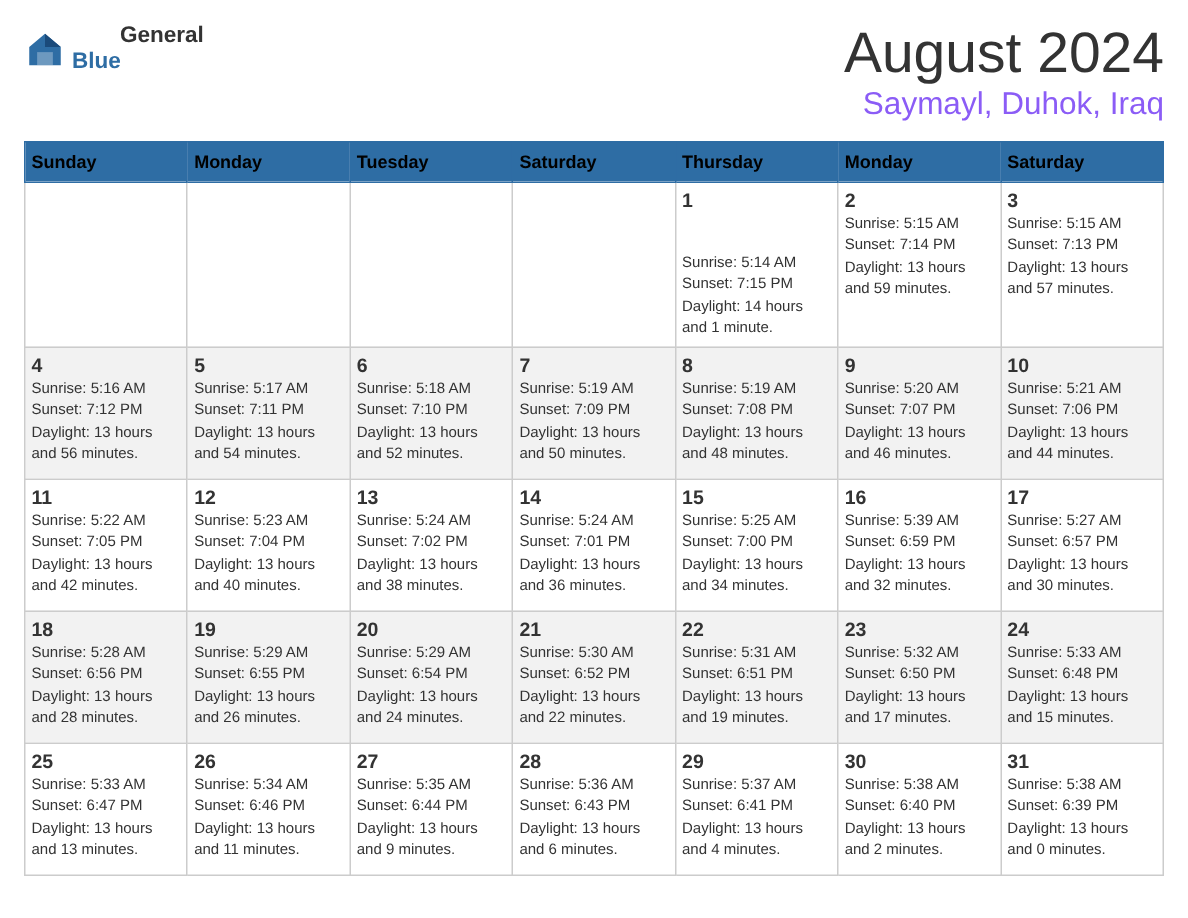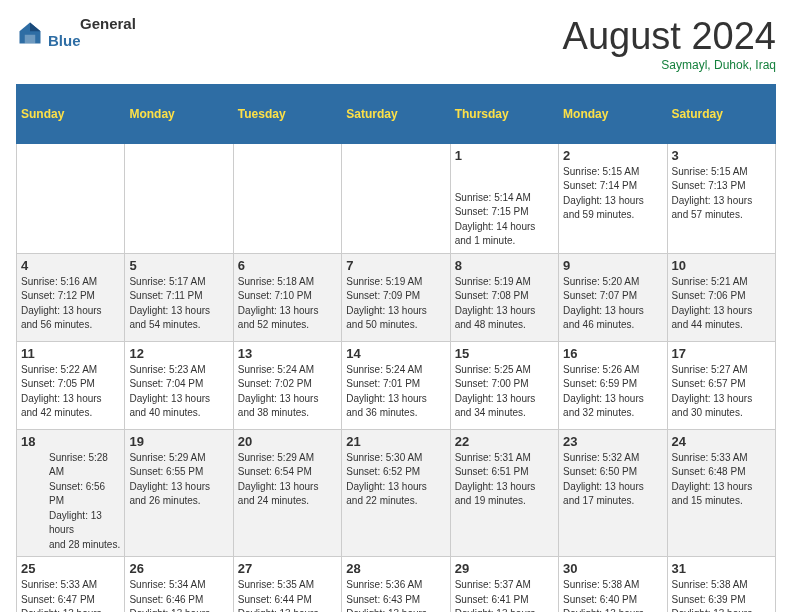--- a/index.html
+++ b/index.html
@@ -44,34 +44,34 @@
     .title-block {
       text-align: right;
     }
     .calendar-title {
       font-size: 38px;
       font-weight: 300;
       color: #333;
       line-height: 1.1;
     }
     .calendar-subtitle {
-      font-size: 12px;
-      color: #15803d;
+      font-size: 21px;
+      color: #8b5cf6;
     }
     table {
       width: 100%;
       border-collapse: collapse;
       table-layout: fixed;
     }
     thead tr th {
       background: #2e6da4;
-      color: #fde047;
+      color: #000000;
       font-size: 12px;
       font-weight: bold;
-      padding: 22px 4px;
+      padding: 6px 4px;
       text-align: left;
       border: 1px solid #2e6da4;
     }
     tbody tr td {
       border: 1px solid #ccc;
       vertical-align: top;
       padding: 4px 4px;
       font-size: 10.5px;
       color: #333;
       height: 88px;
@@ -239,37 +239,37 @@
         </td>
         <td>
           <span class="day-num">15</span>
           <div class="day-info" style="white-space: pre-line;">Sunrise: 5:25 AM
 Sunset: 7:00 PM
 Daylight: 13 hours
 and 34 minutes.</div>
         </td>
         <td>
           <span class="day-num">16</span>
-          <div class="day-info" style="white-space: pre-line;">Sunrise: 5:26 AM
+          <div class="day-info" style="white-space: pre-line;">Sunrise: 5:39 AM
 Sunset: 6:59 PM
 Daylight: 13 hours
 and 32 minutes.</div>
         </td>
         <td>
           <span class="day-num">17</span>
           <div class="day-info" style="white-space: pre-line;">Sunrise: 5:27 AM
 Sunset: 6:57 PM
 Daylight: 13 hours
 and 30 minutes.</div>
         </td>
       </tr>
       <tr>
         <td>
           <span class="day-num">18</span>
-          <div class="day-info" style="white-space: pre-line; margin-left: 28px;">Sunrise: 5:28 AM
+          <div class="day-info" style="white-space: pre-line;">Sunrise: 5:28 AM
 Sunset: 6:56 PM
 Daylight: 13 hours
 and 28 minutes.</div>
         </td>
         <td>
           <span class="day-num">19</span>
           <div class="day-info" style="white-space: pre-line;">Sunrise: 5:29 AM
 Sunset: 6:55 PM
 Daylight: 13 hours
 and 26 minutes.</div>

